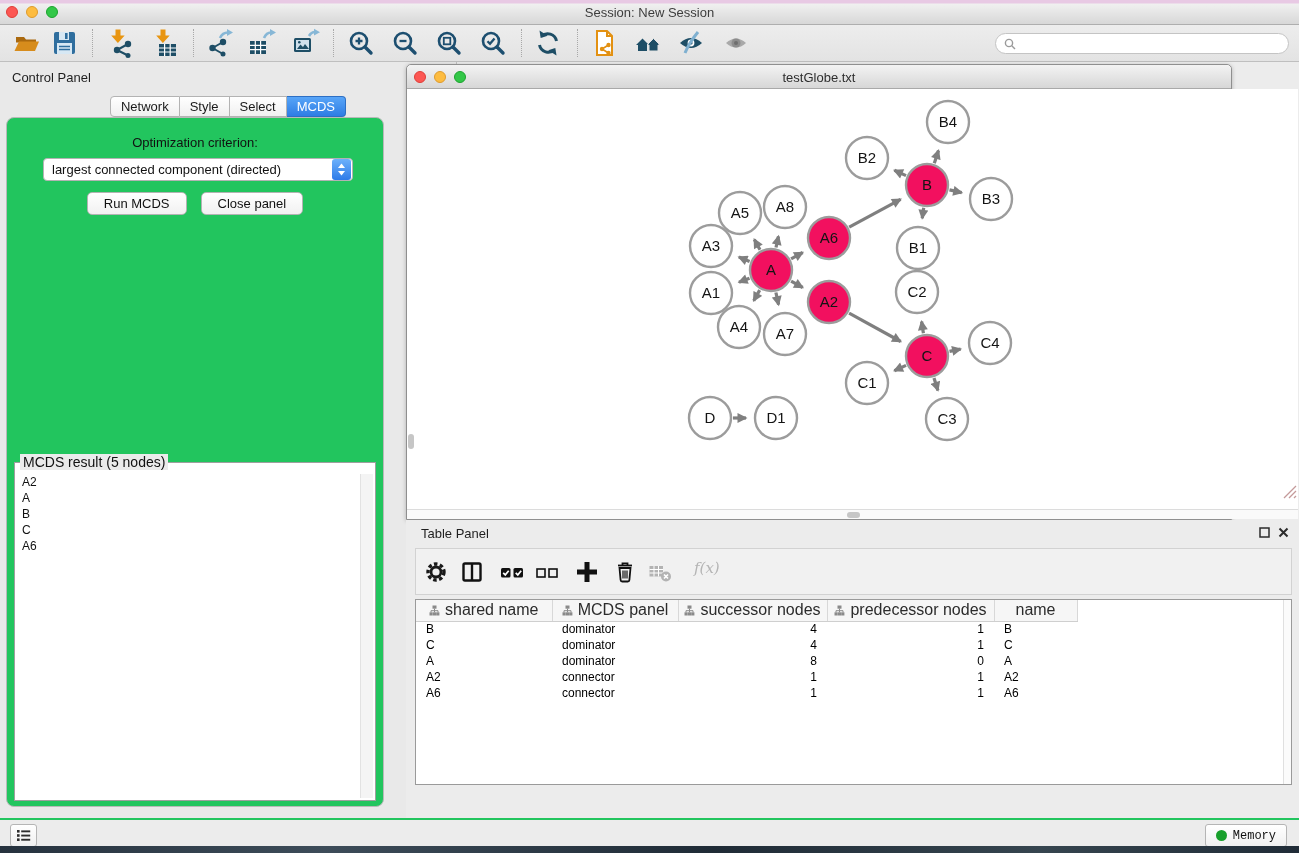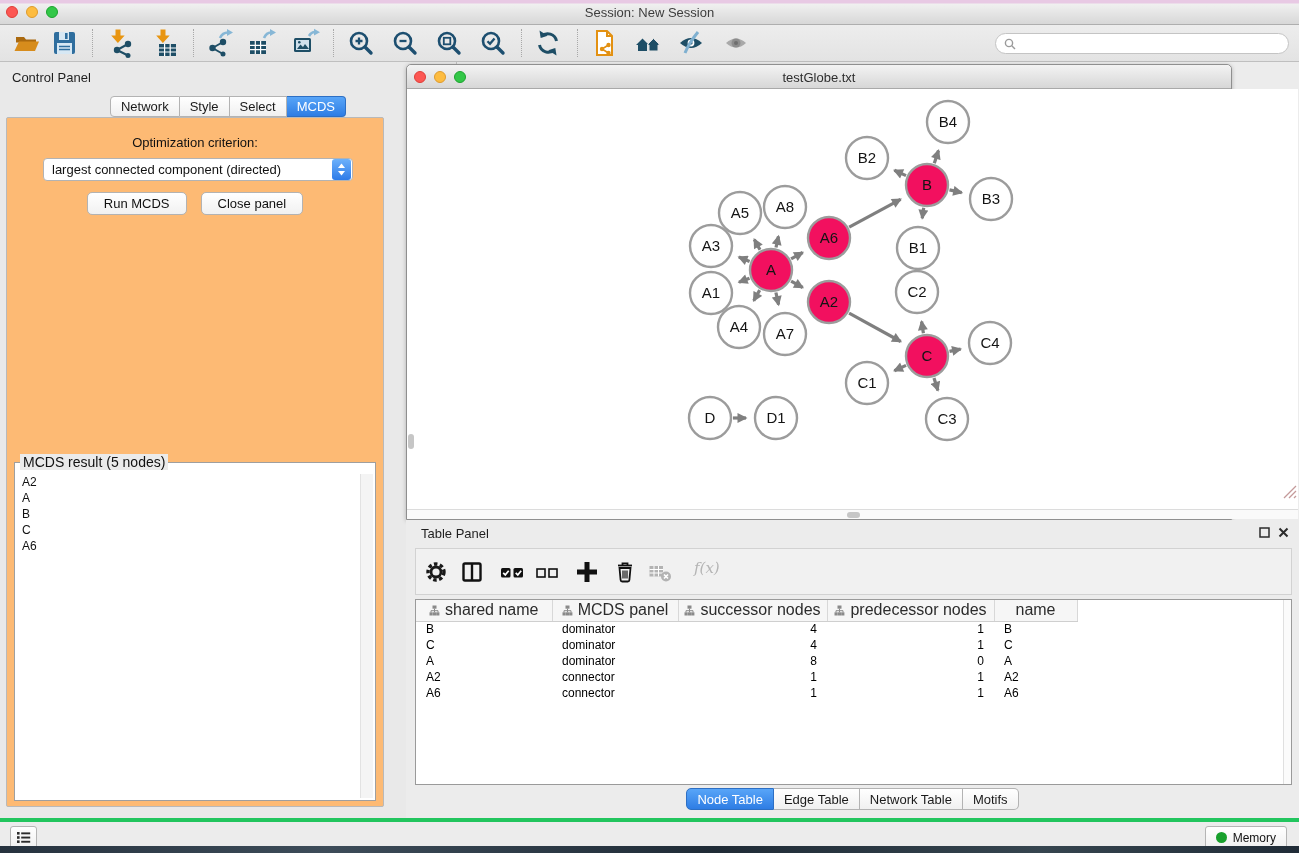--- a/index.html
+++ b/index.html
@@ -40,21 +40,21 @@
   .seg { display:flex; }
   .segbtn { font-family:"Liberation Sans",sans-serif; font-size:13px; color:#1a1a1a;
     background:linear-gradient(#ffffff,#f0f0f0); border:1px solid #b3b3b3; border-left:none;
     padding:2px 10px; height:21px; cursor:pointer; }
   .segbtn:first-child { border-left:1px solid #b3b3b3; border-radius:4px 0 0 4px; }
   .segbtn:last-child { border-radius:0 4px 4px 0; }
   .segbtn.active { background:linear-gradient(#58a5f8,#2e7de4); border-color:#2d6fc4; color:#fff; }
   .tabs-cp { position:absolute; left:0; right:0; top:34px; justify-content:center; }
 
   .cp-box { position:absolute; left:6px; top:55px; width:378px; height:690px;
-    background:#fdba74; border:1px solid #b9b9b9; border-radius:2px; }
+    background:#22c55e; border:1px solid #b9b9b9; border-radius:8px; }
   .opt-label { position:absolute; left:0; right:0; top:17px; text-align:center; font-size:13px; color:#111; }
   .combo { position:absolute; left:36px; top:40px; width:310px; height:23px; background:#fff;
     border:1px solid #b3b3b3; border-radius:4px; display:flex; align-items:center; cursor:pointer; }
   .combo-text { flex:1; font-size:13px; color:#111; padding-left:8px; white-space:nowrap; overflow:hidden; }
   .stepper { width:19px; height:21px; margin-right:1px; border-radius:3px;
     background:linear-gradient(#6db1fb,#2d7be8); display:flex; align-items:center; justify-content:center; }
   .btn-row { position:absolute; left:0; right:0; top:74px; display:flex; justify-content:center; gap:14px; }
   .mac-btn { font-family:"Liberation Sans",sans-serif; font-size:13px; color:#111;
     background:linear-gradient(#ffffff,#f1f1f1); border:1px solid #b3b3b3; border-radius:5px;
     height:23px; padding:0 16px; cursor:pointer; }
@@ -101,21 +101,21 @@
   table.ntab td { height:16px; font-size:12px; color:#000; padding:0 10px; white-space:nowrap; overflow:hidden; }
   table.ntab td.r { text-align:right; }
   .vtrack { position:absolute; top:0; right:0; bottom:0; width:8px; background:#fbfbfb; border-left:1px solid #e0e0e0; }
   .tabs-bt { position:absolute; left:0; right:0; top:268px; justify-content:center; }
   .tabs-bt .segbtn { height:22px; border-radius:0; }
   .tabs-bt .segbtn:first-child { border-radius:5px 0 0 5px; }
   .tabs-bt .segbtn:last-child { border-radius:0 5px 5px 0; }
 
   
   .status-bar { position:absolute; left:0; top:818px; width:1299px; height:28px;
-    background:#ececec; border-top:4px solid #22c55e; }
+    background:#ececec; border-top:2px solid #22c55e;font-family:Liberation Mono, monospace; }
   .sb-btn { position:absolute; top:4px; height:23px; background:linear-gradient(#fff,#f0f0f0);
     border:1px solid #b5b5b5; border-radius:3px; display:flex; align-items:center;
     justify-content:center; cursor:pointer; }
   .sb-list { left:10px; width:27px; }
   .sb-mem { right:12px; padding:0 10px; gap:6px; font-size:12px; color:#111; }
   .mem-dot { width:11px; height:11px; border-radius:50%; background:#18a02c; }
   .desktop-strip { position:absolute; left:0; top:846px; width:1299px; height:7px;
     background:linear-gradient(90deg,#26323e,#3d4c59 25%,#1f2b36 55%,#36454f 80%,#202c37); }
 </style>
 </head>
@@ -512,26 +512,20 @@
               <td class="r">1</td>
               <td class="r">1</td>
               <td class="">A6</td>
               <td></td>
             </tr>
           </tbody>
         </table>
       <div class="vtrack"></div>
     </div>
 
-    <div class="seg tabs-bt" id="bt-tabs">
-        <button class="segbtn active">Node Table</button>
-        <button class="segbtn">Edge Table</button>
-        <button class="segbtn">Network Table</button>
-        <button class="segbtn">Motifs</button>
-      </div>
   </div>
 
   <div class="status-bar">
     <div class="sb-btn sb-list">
       <svg width="17" height="15" viewBox="0 0 17 15">
         <g fill="#2d2d2d">
             <rect x="2" y="2" width="2.6" height="2.6"></rect>
             <rect x="2" y="6.2" width="2.6" height="2.6"></rect>
             <rect x="2" y="10.4" width="2.6" height="2.6"></rect>
         <rect x="6.2" y="2.4" width="9" height="1.9"></rect>

